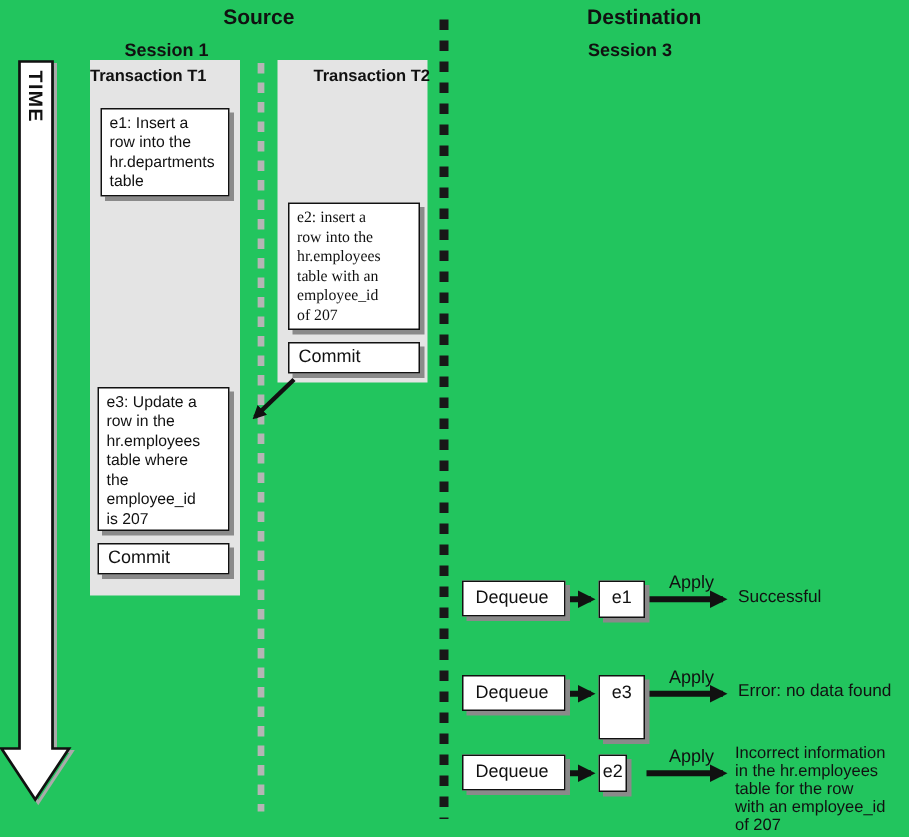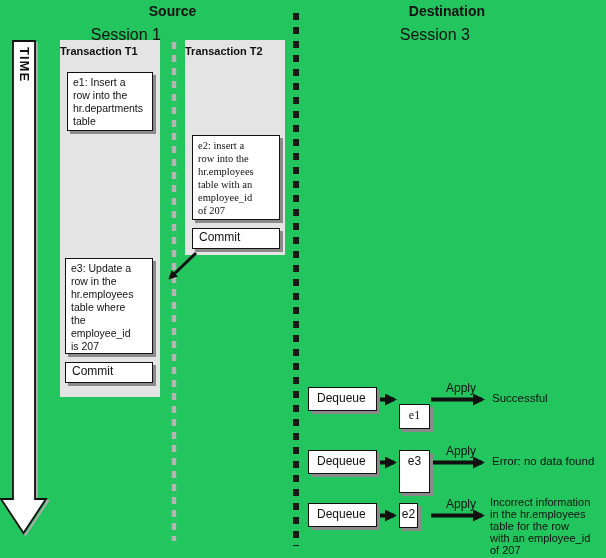--- a/index.html
+++ b/index.html
@@ -1,49 +1,49 @@
 <!DOCTYPE html>
 <html><head>
 <meta charset="utf-8">
 <style>
   html,body{margin:0;padding:0;background:#fff;}
   .canvas{position:relative;width:606px;height:558px;background:#22c55e;
           font-family:"Liberation Sans", sans-serif;color:#111;overflow:hidden;}
   .abs{position:absolute;}
   .title{font-weight:bold;font-size:14px;text-align:center;}
-  .session-label{font-weight:normal;font-size:16px;text-align:right;}
+  .session-label{font-weight:bold;font-size:12px;text-align:center;}
   .tx-header{font-weight:bold;font-size:11px;}
   .col{position:absolute;background:#e4e4e4;z-index:1;}
   svg.lines{position:absolute;left:0;top:0;z-index:2;}
   .box{position:absolute;box-sizing:border-box;background:#fff;border:1.5px solid #111;
        box-shadow:3px 3px 0 #8a8a8a;z-index:3;}
   .event-box{font-size:10.5px;line-height:13px;padding:3px 2px 3px 5px;white-space:pre-line;}
   .commit-box{font-size:12px;line-height:15px;padding:1px 6px;}
   .dequeue-box{font-size:12px;line-height:20px;padding:0 0 0 8px;}
   .evt-small{font-size:12px;line-height:21px;text-align:center;}
   .apply-label{font-size:12px;text-align:center;z-index:3;}
   .result{font-size:11.5px;z-index:3;text-align:right;}
   .result-block{font-size:11px;line-height:12px;white-space:pre-line;z-index:3;}
 </style>
 </head>
 <body>
 
 <div class="canvas">
 
   <div class="abs title" style="left:105px;top:3px;width:135px;">Source</div>
-  <div class="abs title" style="left:350px;top:3px;width:135px;text-align:right;">Destination</div>
+  <div class="abs title" style="left:362px;top:3px;width:135px;">Destination</div>
 
   <div class="abs session-label" style="left:61px;top:26px;width:100px;">Session 1</div>
   <div class="abs session-label" style="left:370px;top:26px;width:100px;">Session 3</div>
 
   <div class="col" style="left:60px;top:40px;width:100px;height:357px;"></div>
   <div class="col" style="left:185px;top:40px;width:100px;height:215px;"></div>
 
   <div class="abs tx-header" style="left:60px;top:45px;width:100px;z-index:3;">Transaction T1</div>
-  <div class="abs tx-header" style="left:185px;top:45px;width:100px;z-index:3;">Transaction T2</div>
+  <div class="abs tx-header" style="left:185px;top:45px;width:100px;z-index:3;padding-left:24px;">Transaction T2</div>
 
   <svg class="lines" width="606" height="558" viewBox="0 0 606 558">
     <defs>
       <marker id="ah" viewBox="0 0 10 10" refX="7.5" refY="5" markerWidth="3" markerHeight="3" orient="auto" markerUnits="strokeWidth">
         <path d="M0,0 L10,5 L0,10 Z" fill="#111"></path>
       </marker>
     </defs>
 
     <path d="M15,43 H37 V501 H48 L25.5,535 L3,501 H15 Z" fill="none" stroke="#aaaaaa" stroke-width="2"></path>
     <path d="M13,41 H35 V499 H46 L23.5,533 L1,499 H13 Z" fill="#ffffff" stroke="#111" stroke-width="1.8"></path>
@@ -80,21 +80,21 @@
 
   <div class="box event-box" style="left:192px;top:135px;width:88px;height:85px;font-family:Liberation Serif, serif;">e2: insert a
 row into the
 hr.employees
 table with an
 employee_id
 of 207</div>
   <div class="box commit-box" style="left:192px;top:228px;width:88px;height:21px;">Commit</div>
 
   <div class="box dequeue-box" style="left:308px;top:387px;width:69px;height:24px;">Dequeue</div>
-  <div class="box evt-small" style="left:399px;top:404px;width:31px;height:25px;font-family:Liberation Serif, serif;">e1</div>
+  <div class="box evt-small" style="left:399px;top:387px;width:31px;height:25px;">e1</div>
   <div class="abs apply-label" style="left:435px;top:381px;width:52px;">Apply</div>
   <div class="abs result" style="left:492px;top:392px;">Successful</div>
 
   <div class="box dequeue-box" style="left:308px;top:450px;width:69px;height:24px;">Dequeue</div>
   <div class="box evt-small" style="left:399px;top:450px;width:31px;height:43px;">e3</div>
   <div class="abs apply-label" style="left:435px;top:444px;width:52px;">Apply</div>
   <div class="abs result" style="left:492px;top:455px;">Error: no data found</div>
 
   <div class="box dequeue-box" style="left:308px;top:503px;width:69px;height:24px;">Dequeue</div>
   <div class="box evt-small" style="left:399px;top:503px;width:19px;height:25px;">e2</div>

